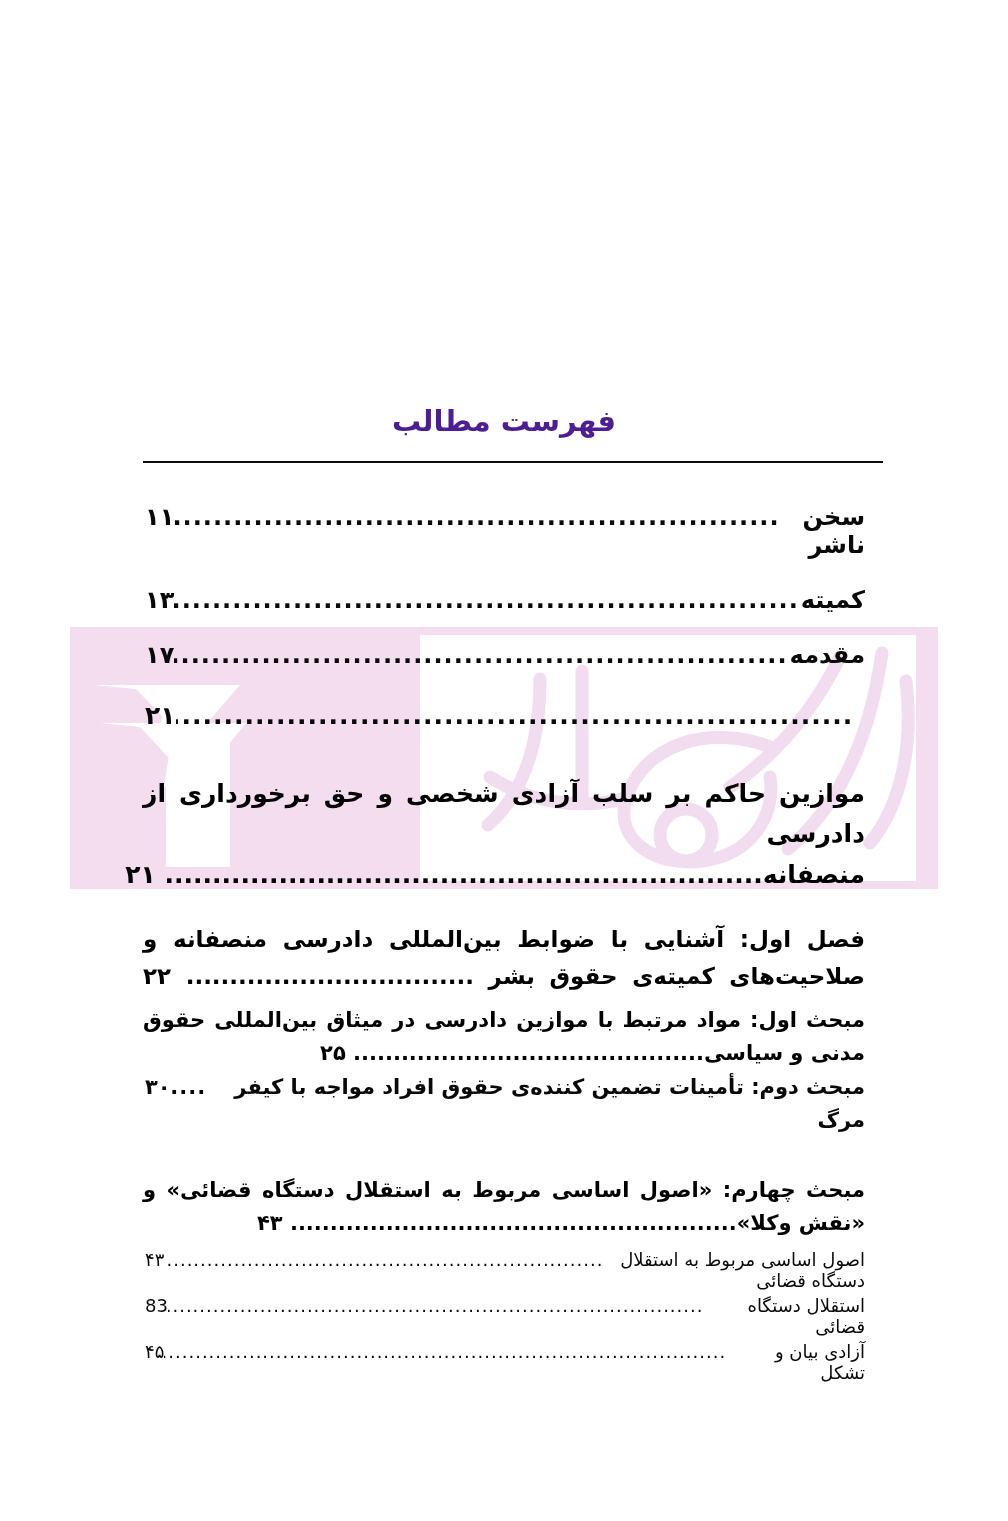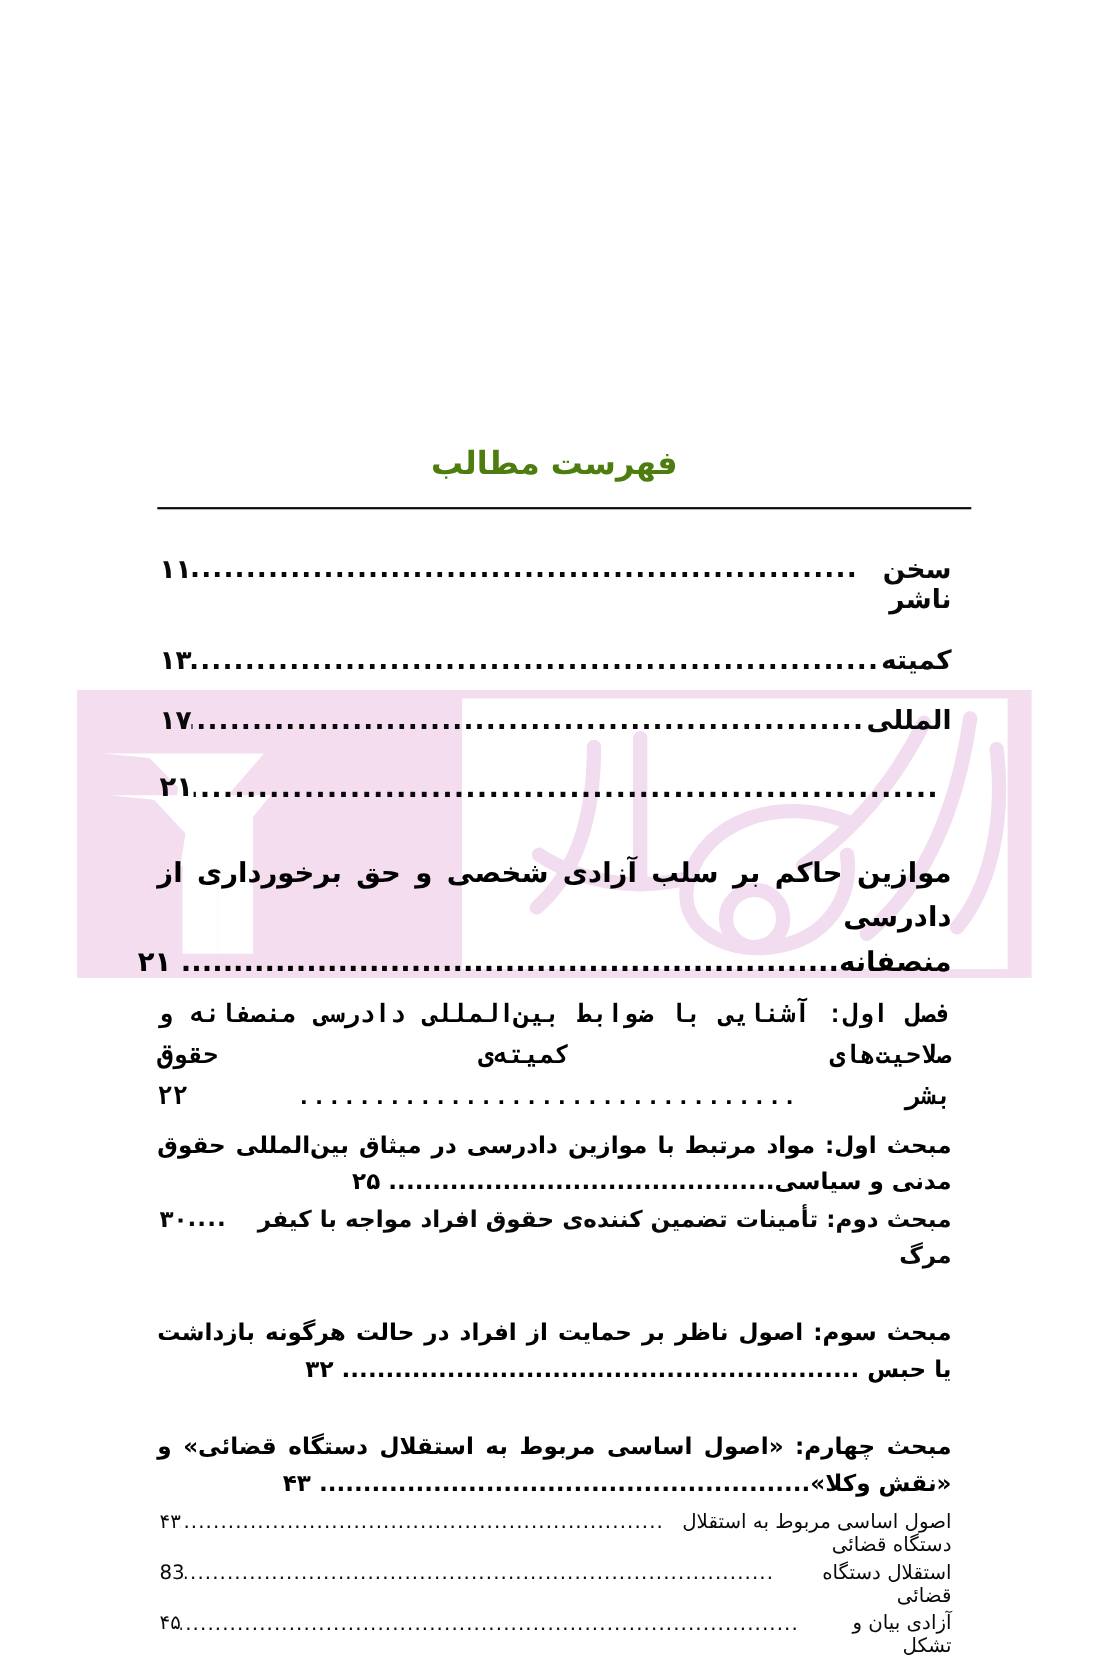--- a/index.html
+++ b/index.html
@@ -43,21 +43,21 @@
   }
 
   .toc-title {
     position: absolute;
     top: 404px;
     left: 0;
     width: 1008px;
     text-align: center;
     font-size: 29px;
     font-weight: bold;
-    color: #4d7c0f;
+    color: #4c1d95;
     letter-spacing: 0px;
     direction: rtl;
   }
 
   .rule {
     position: absolute;
     top: 461px;
     left: 143px;
     width: 740px;
     height: 2px;
@@ -209,51 +209,48 @@
         <span class="page-no">۱۱</span>
       </div>
 
       <div class="toc-row lvl-top">
         <span class="label">کمیته</span>
         <span class="leader">...........................................................................................</span>
         <span class="page-no">۱۳</span>
       </div>
 
       <div class="toc-row lvl-top">
-        <span class="label">المللی</span>
+        <span class="label">مقدمه</span>
         <span class="leader">...........................................................................................</span>
         <span class="page-no">۱۷</span>
       </div>
 
       <div class="toc-row lvl-part">
         <span class="leader">&nbsp;.......................................................................................</span>
         <span class="page-no">۲۱</span>
       </div>
 
       <div class="lvl-part wrapblock">
         <span class="label">موازین حاکم بر سلب آزادی شخصی و حق برخورداری از دادرسی منصفانه</span><span class="tail"><span class="dots-inline">...............................................................</span>&nbsp;<span>۲۱</span></span>
       </div>
 
-      <div class="lvl-chapter wrapblock" style="margin-top:10px;font-family:Liberation Mono, monospace;">
+      <div class="lvl-chapter wrapblock" style="margin-top:26px;">
         <span class="label">فصل اول: آشنایی با ضوابط بین‌المللی دادرسی منصفانه و صلاحیت‌های کمیته‌ی حقوق بشر</span><span class="tail">&nbsp;<span class="dots-inline">.................................</span>&nbsp;<span>۲۲</span></span>
       </div>
 
       <div class="lvl-section wrapblock" style="text-align-last:right; margin-top:8px;">
         <span class="label">مبحث اول: مواد مرتبط با موازین دادرسی در میثاق بین‌المللی حقوق مدنی و سیاسی</span><span class="tail"><span class="dots-inline">............................................</span>&nbsp;<span>۲۵</span></span>
       </div>
 
       <div class="toc-row lvl-section">
         <span class="label">مبحث دوم: تأمینات تضمین کننده‌ی حقوق افراد مواجه با کیفر مرگ</span>
         <span class="leader">&nbsp;....</span>
         <span class="page-no">۳۰</span>
       </div>
 
-      <div class="lvl-section wrapblock" style="text-align-last:right;">
-        <span class="label">مبحث سوم: اصول ناظر بر حمایت از افراد در حالت هرگونه بازداشت یا حبس</span><span class="tail">&nbsp;<span class="dots-inline">...........................................................</span>&nbsp;<span>۳۲</span></span>
-      </div>
 
       <div class="lvl-section wrapblock" style="text-align-last:right;">
         <span class="label">مبحث چهارم: «اصول اساسی مربوط به استقلال دستگاه قضائی» و «نقش وکلا»</span><span class="tail"><span class="dots-inline">........................................................</span>&nbsp;<span>۴۳</span></span>
       </div>
 
       <div class="toc-row lvl-leaf" style="margin-top:8px;">
         <span class="label">اصول اساسی مربوط به استقلال دستگاه قضائی</span>
         <span class="leader">..........................................................................................</span>
         <span class="page-no">۴۳</span>
       </div>

